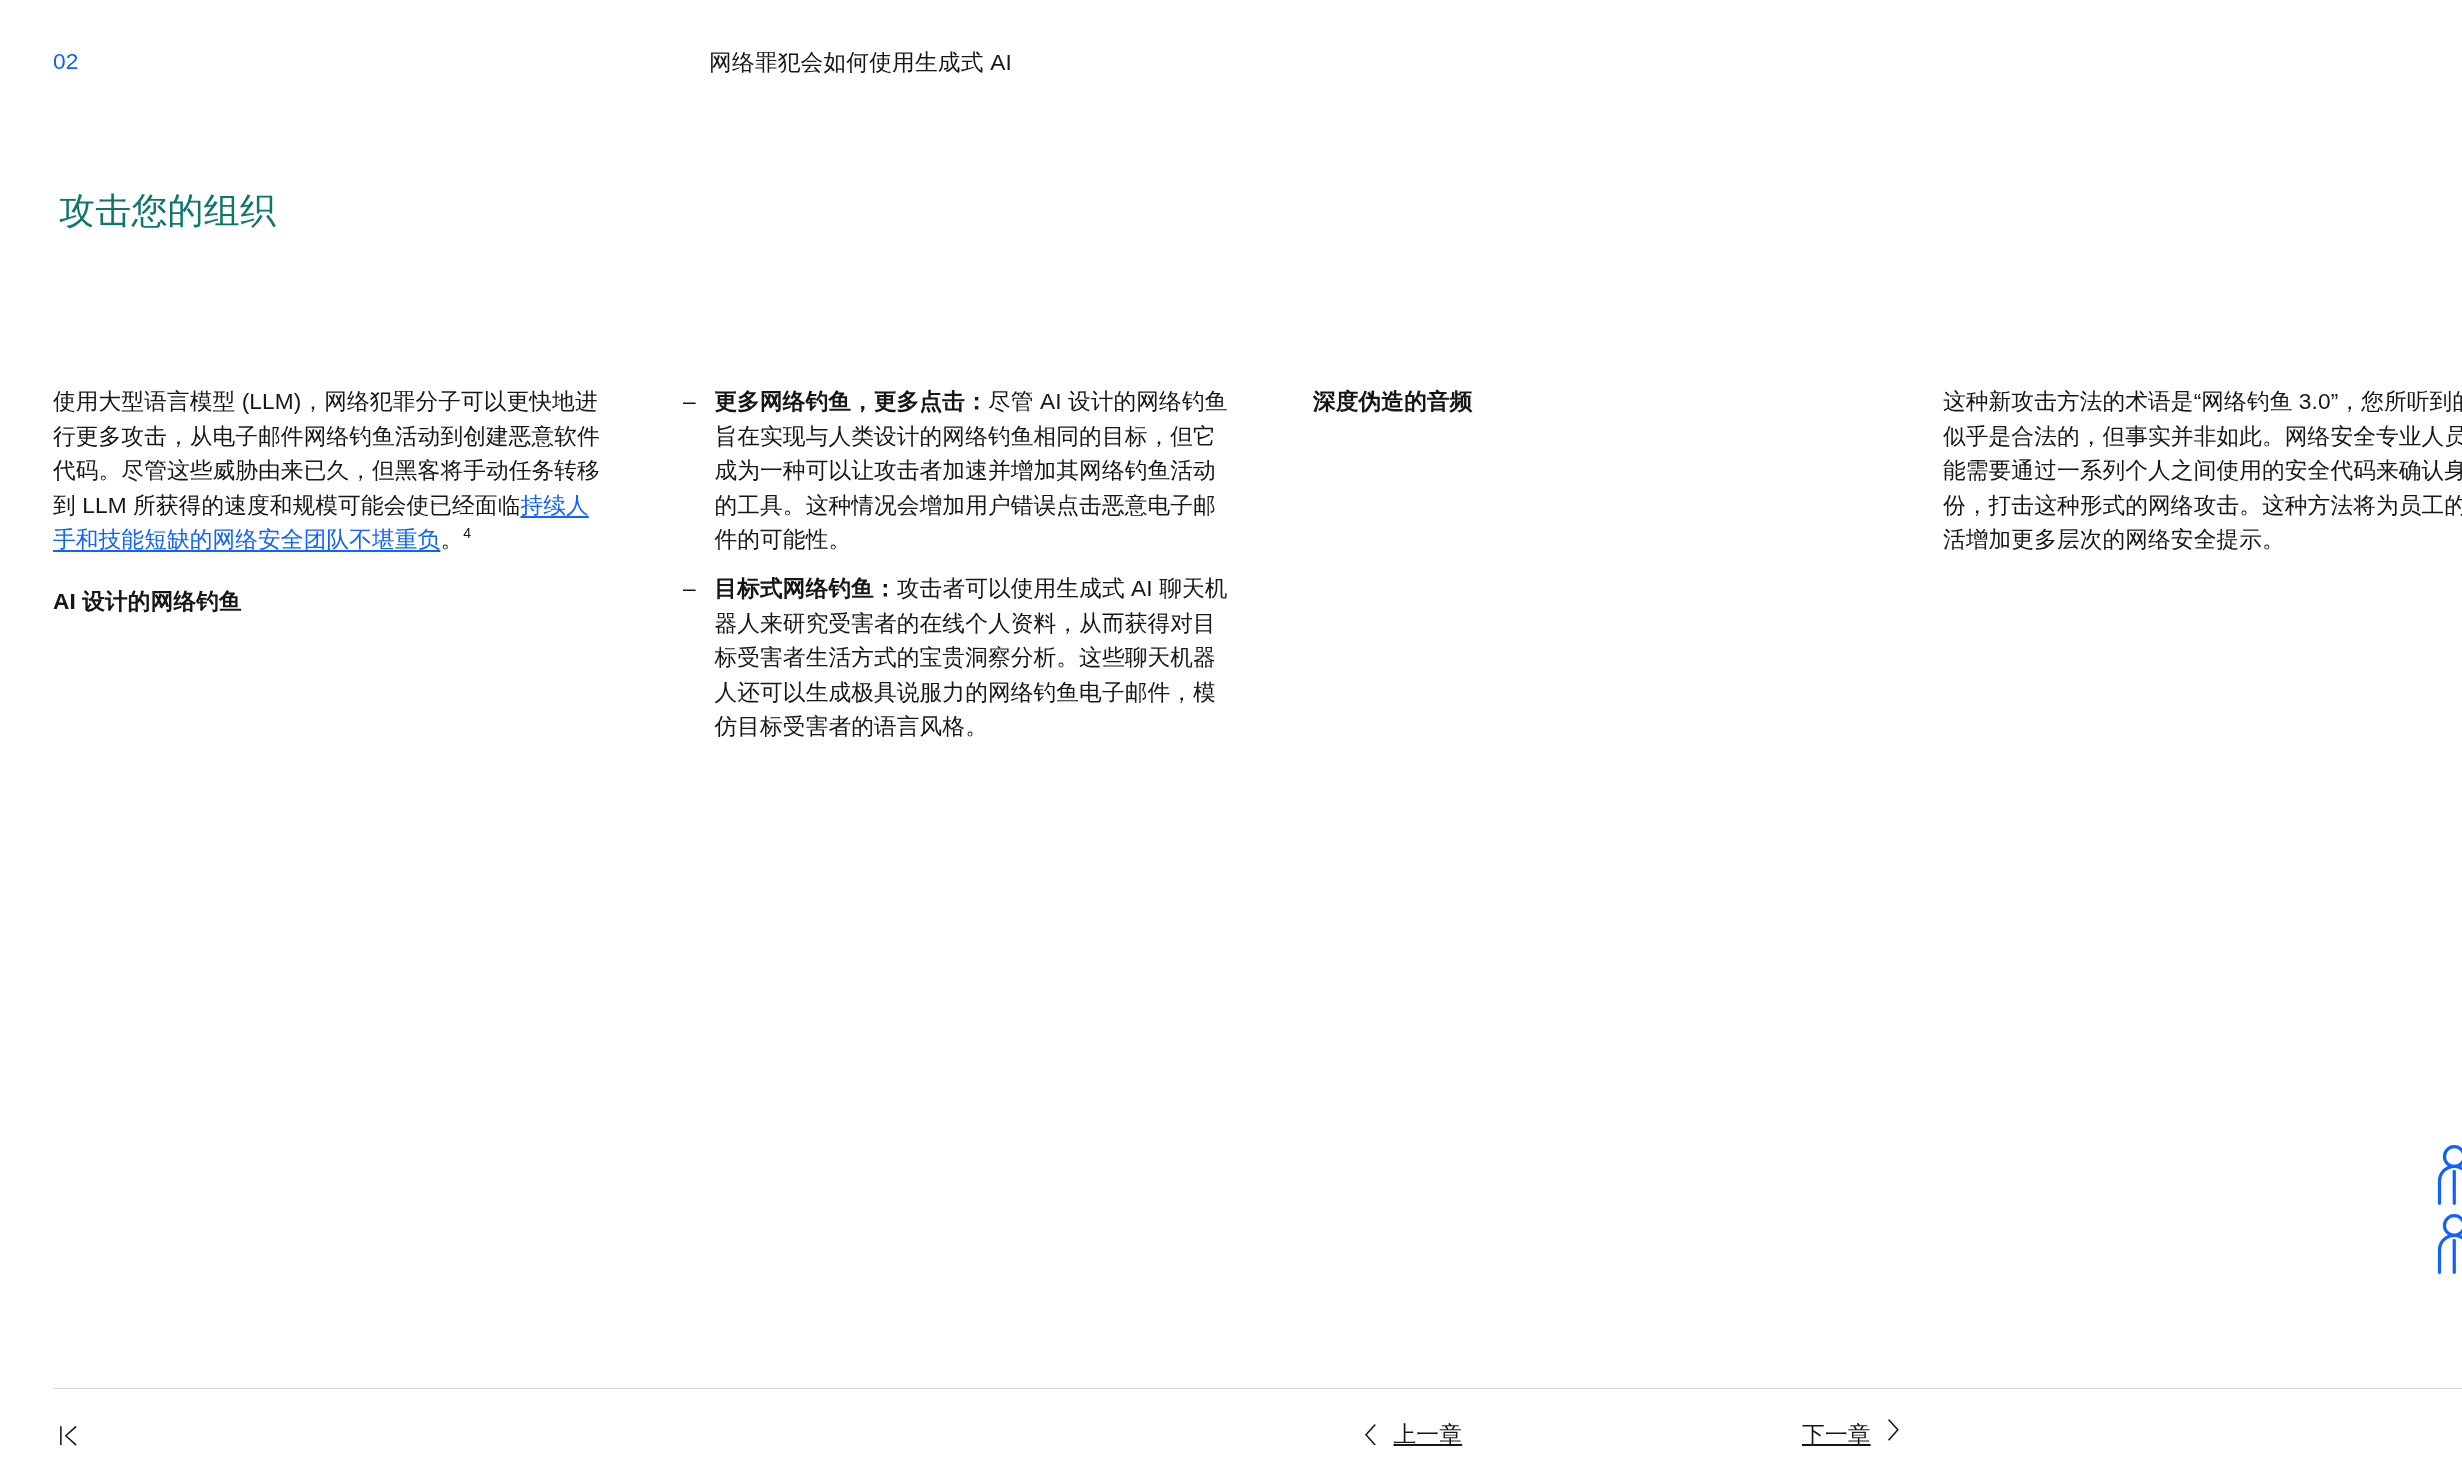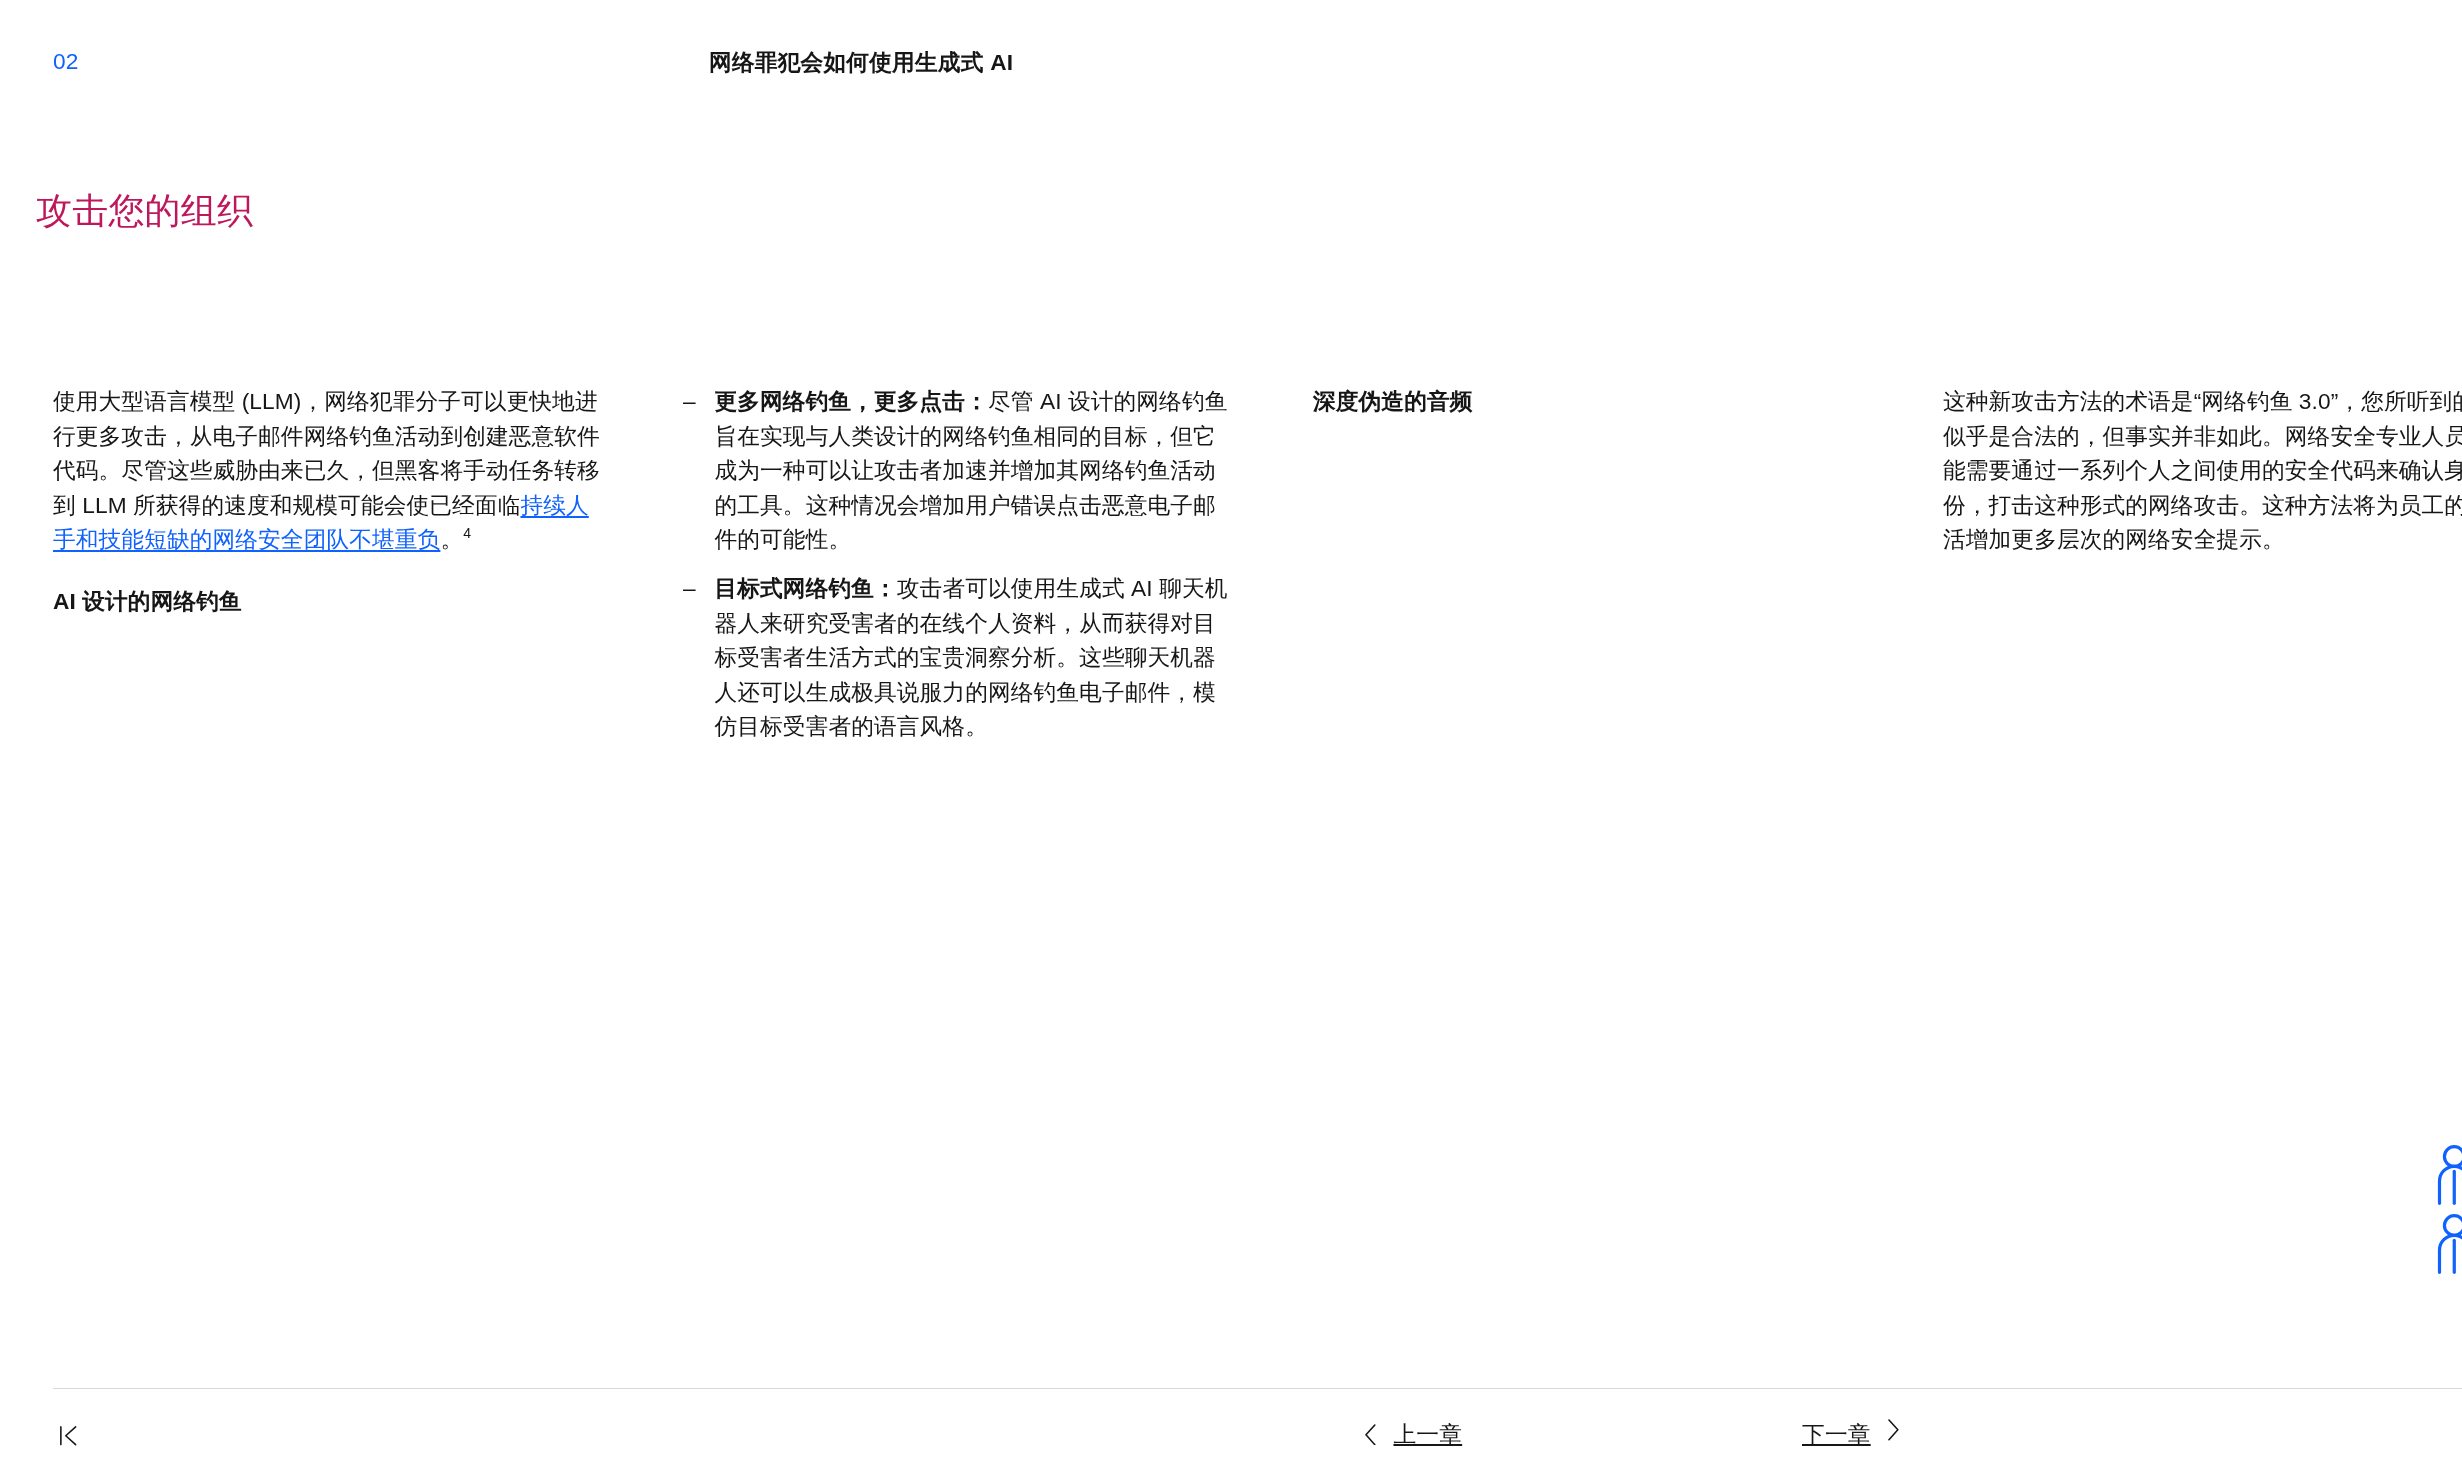--- a/index.html
+++ b/index.html
@@ -36,31 +36,30 @@
     color: #0f62fe;
     letter-spacing: 0.2px;
   }
   .header-title {
     position: absolute;
     left: 709px;
     top: 47px;
     font-size: 22.7px;
     color: #161616;
     letter-spacing: 0.2px;
-    font-weight: bold;
   }
 
   
   .section-title {
     position: absolute;
-    left: 36px;
+    left: 59px;
     top: 187px;
     font-size: 36px;
     font-weight: 400;
-    color: #be185d;
+    color: #0f766e;
     letter-spacing: 0.2px;
   }
 
   
   .columns {
     position: absolute;
     left: 53px;
     top: 384px;
     width: 2521px;
     display: flex;

